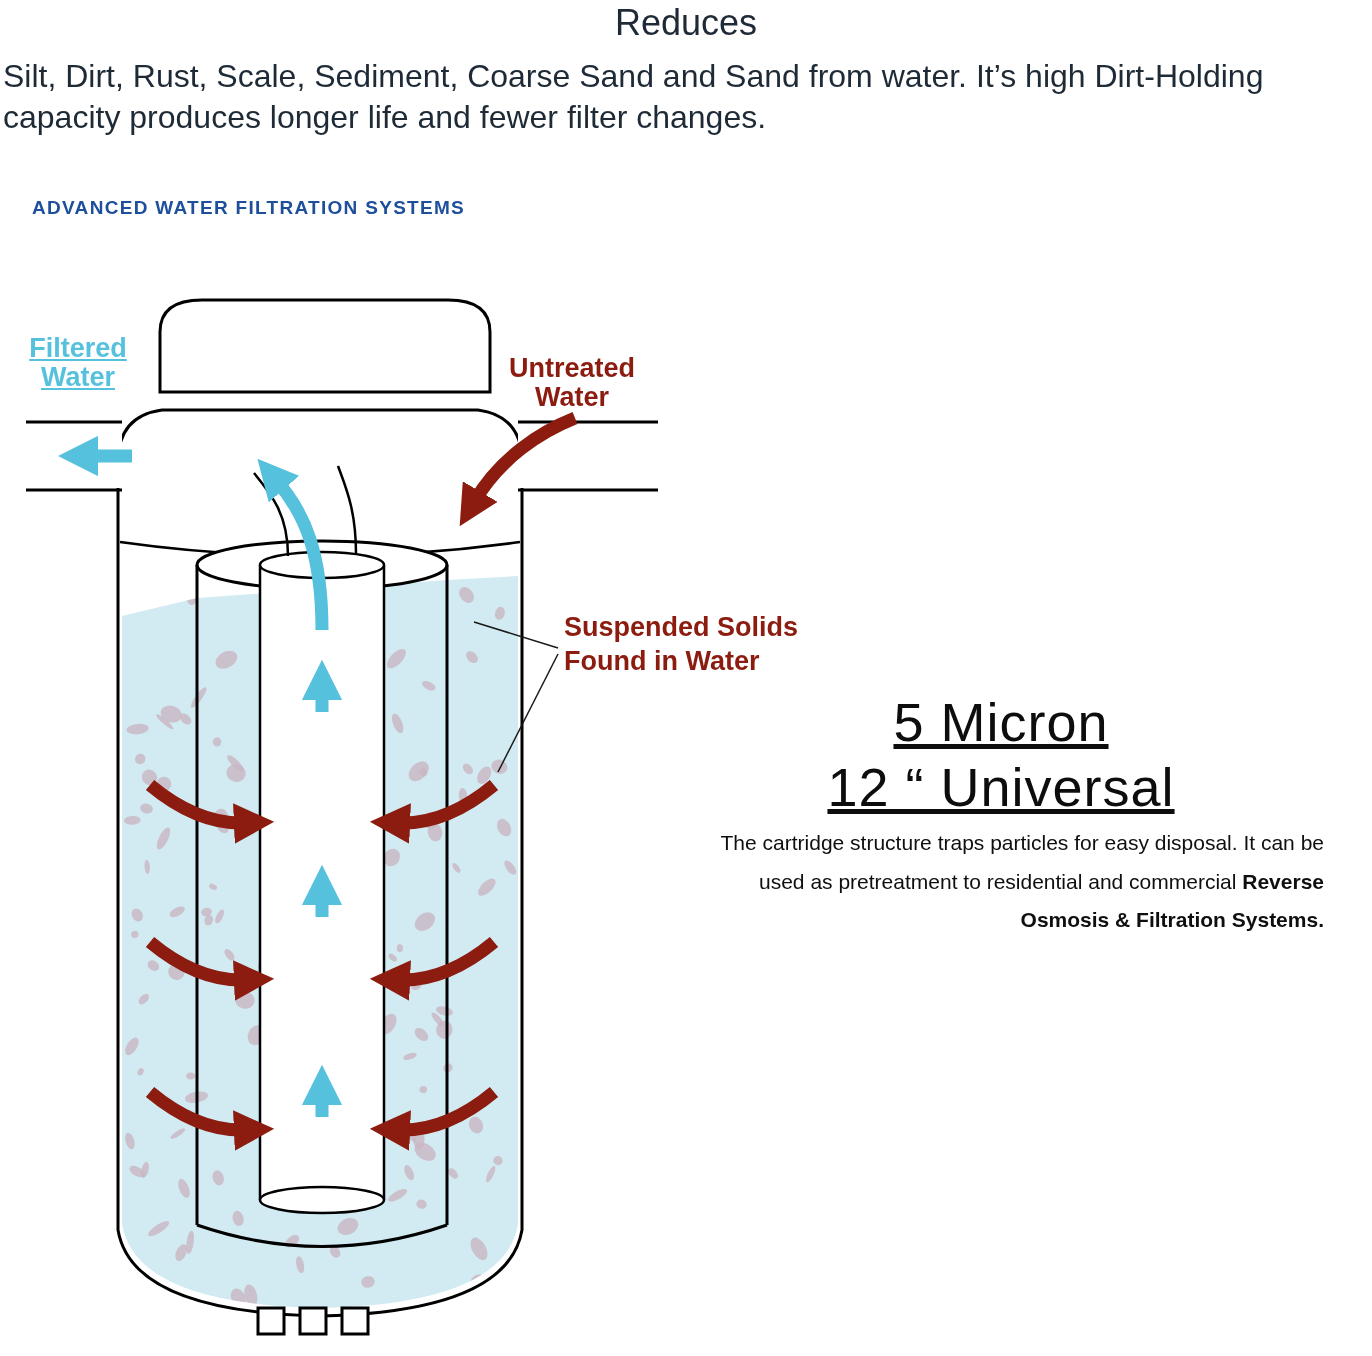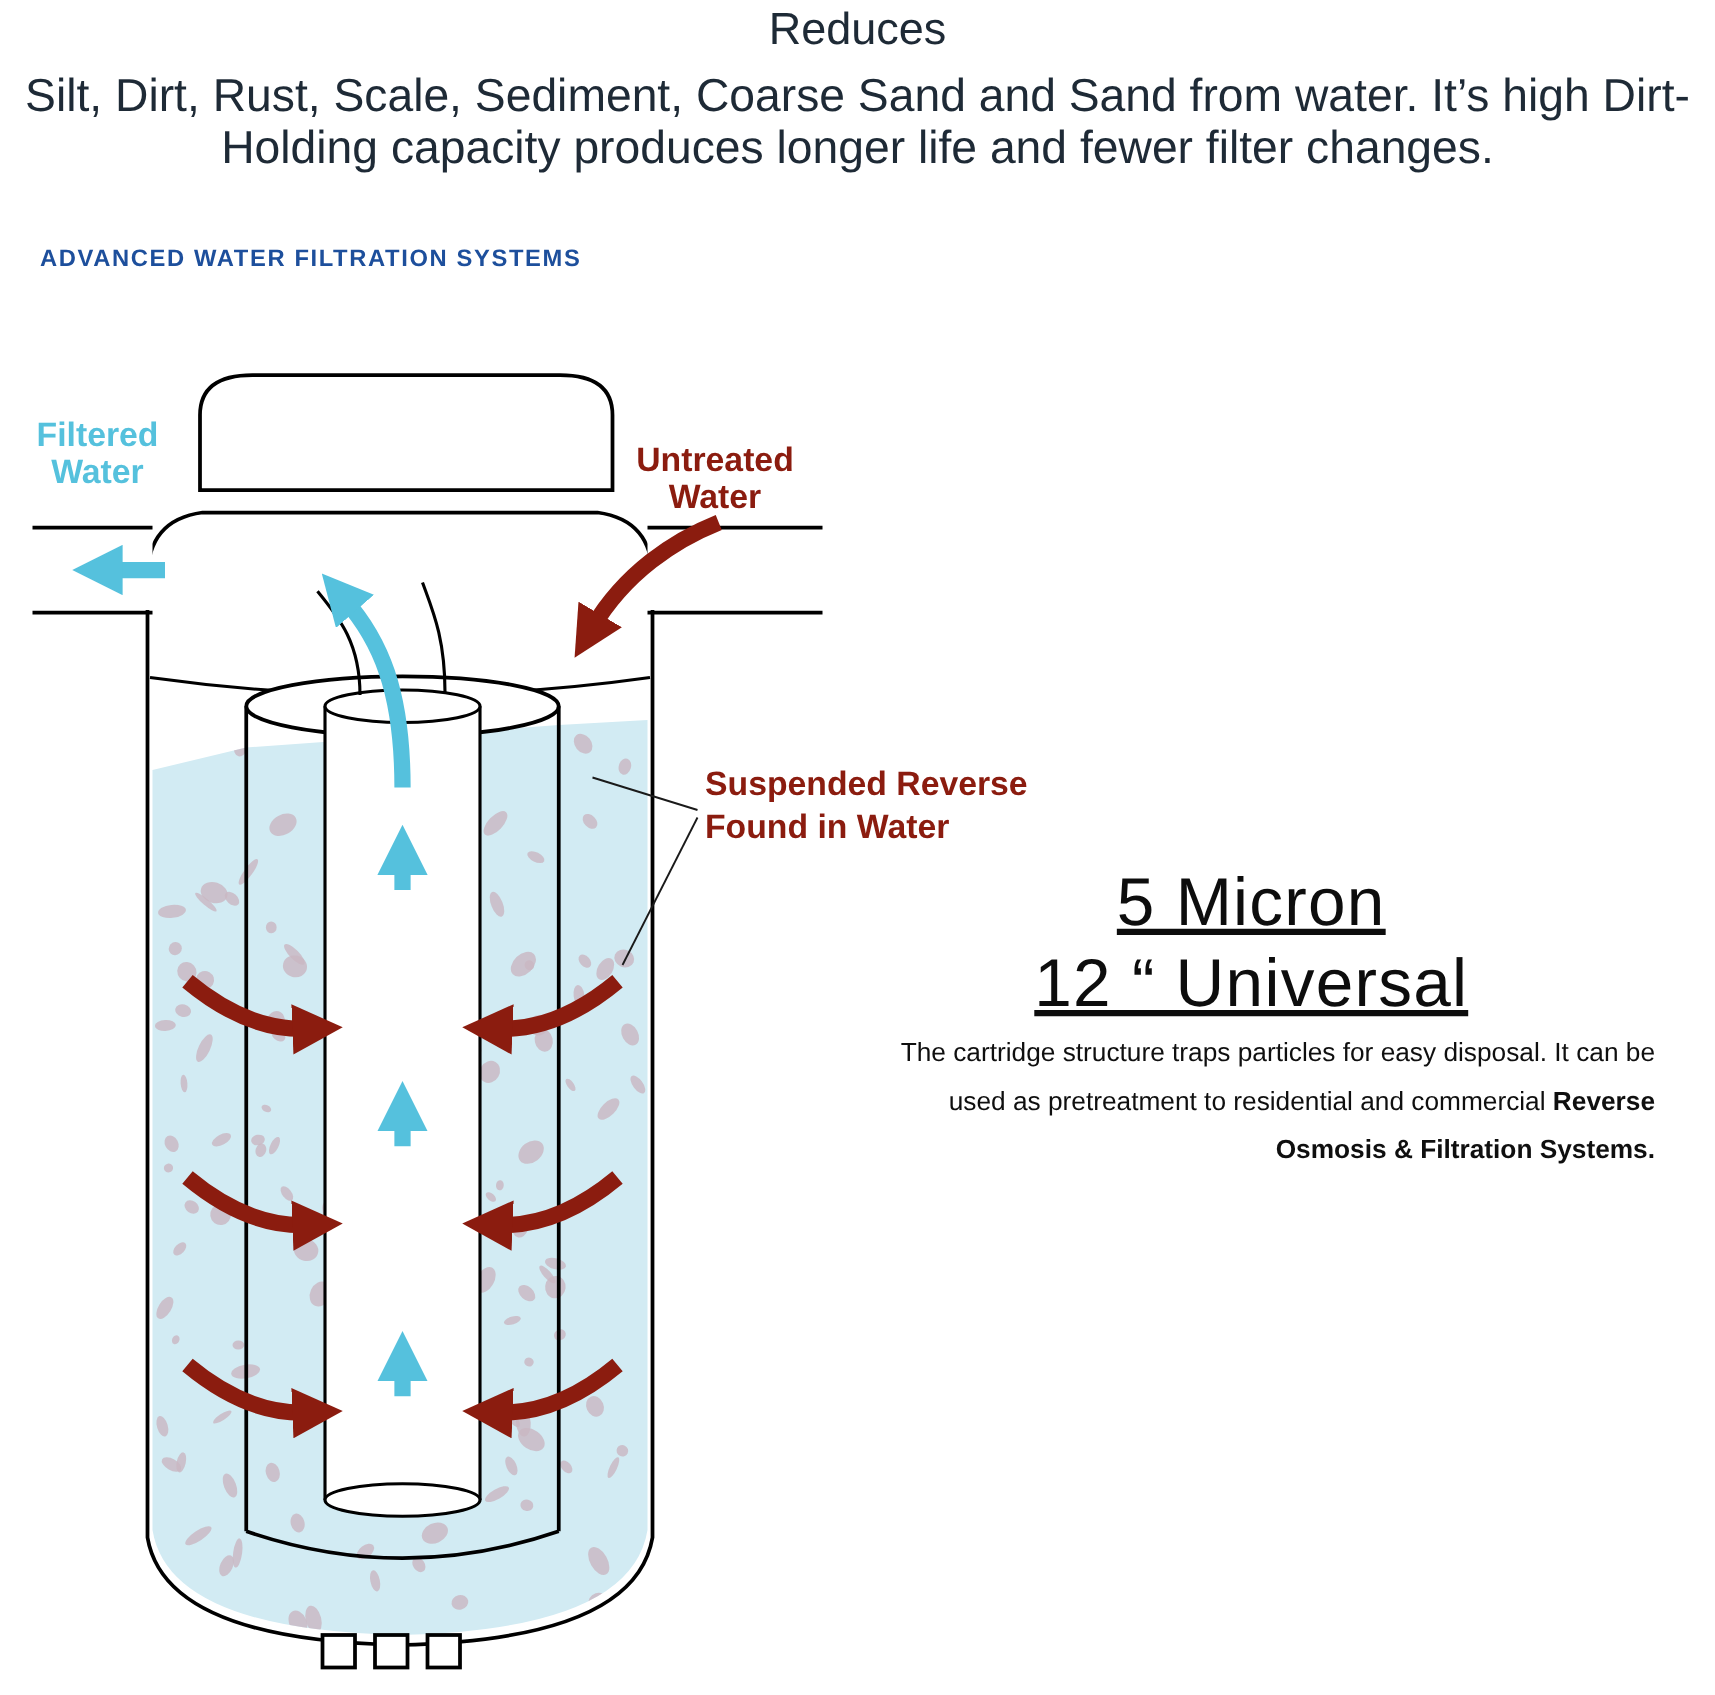--- a/index.html
+++ b/index.html
@@ -6,33 +6,33 @@
   .page {
     position:relative; width:1372px; height:1356px; overflow:hidden;
     background:#ffffff; font-family:"Liberation Sans", sans-serif;
   }
   .title {
     position:absolute; top:2px; left:0; width:100%; text-align:center;
     font-size:36px; font-weight:400; color:var(--ink,#1e2a36);
   }
   .subtitle {
     position:absolute; top:56px; left:50%; transform:translateX(-50%);
-    width:1366px; text-align:center; font-size:37px; line-height:41px;
+    width:1366px; font-size:32px; line-height:41px;
     color:var(--ink,#1e2a36);
   }
   .brand {
     position:absolute; top:197px; left:0; width:100%; text-align:left;
     font-size:19px; font-weight:700; letter-spacing:1.3px;
     color:var(--brand-blue,#1d4f9c);
     margin-left:32px;
   }
   .diagram { position:absolute; left:0; top:280px; }
 
   .dlabel { position:absolute; font-weight:700; font-size:27px; line-height:29px; }
-  .filtered-label  { left:22px;  top:334px; width:112px; text-align:center; color:var(--cyan,#55c1dd); }
+  .filtered-label  { left:22px;  top:334px; width:112px; text-align:center; color:var(--cyan,#55c1dd);text-decoration:underline; }
   .untreated-label { left:498px; top:334px; width:148px; text-align:center; color:var(--dark-red,#8b1c0f);margin-top:20px; }
   .suspended-label { left:564px; top:610px; line-height:34px; color:var(--dark-red,#8b1c0f); }
 
   .product { position:absolute; left:678px; top:690px; width:646px; color:#0f0f0f; }
   .headline { text-align:center; font-size:54px; line-height:65px; font-weight:400; letter-spacing:1px; color:#0d0d0d;text-decoration:underline; }
   .desc { margin-top:4px; font-size:21px; line-height:38.5px; text-align:right; }
   .desc .bold { font-weight:700; }
 
   
   .outline   { fill:#ffffff; stroke:#000000; stroke-width:3; }
@@ -270,21 +270,21 @@
 
   <div class="dlabel filtered-label">
     <div>Filtered</div>
     <div>Water</div>
   </div>
   <div class="dlabel untreated-label">
     <div>Untreated</div>
     <div>Water</div>
   </div>
   <div class="dlabel suspended-label">
-    <div>Suspended Reverse</div>
+    <div>Suspended Solids</div>
     <div>Found in Water</div>
   </div>
 
   <div class="product">
     <div class="headline">5 Micron</div>
     <div class="headline">12 “ Universal</div>
     <div class="desc">
       <span>The cartridge structure traps particles for easy disposal. It can be used as pretreatment to residential and commercial </span><span class="bold">Reverse Osmosis &amp; Filtration Systems.</span>
     </div>
   </div>

